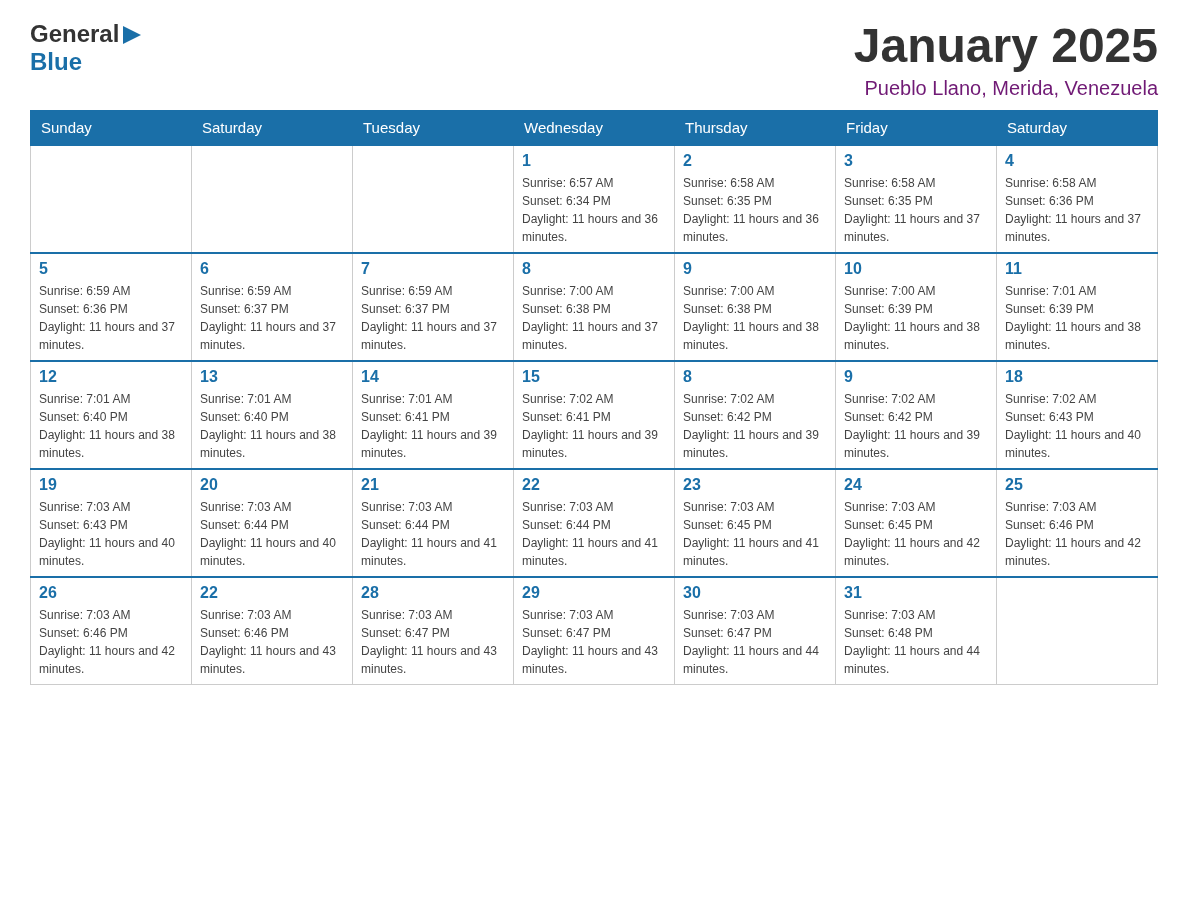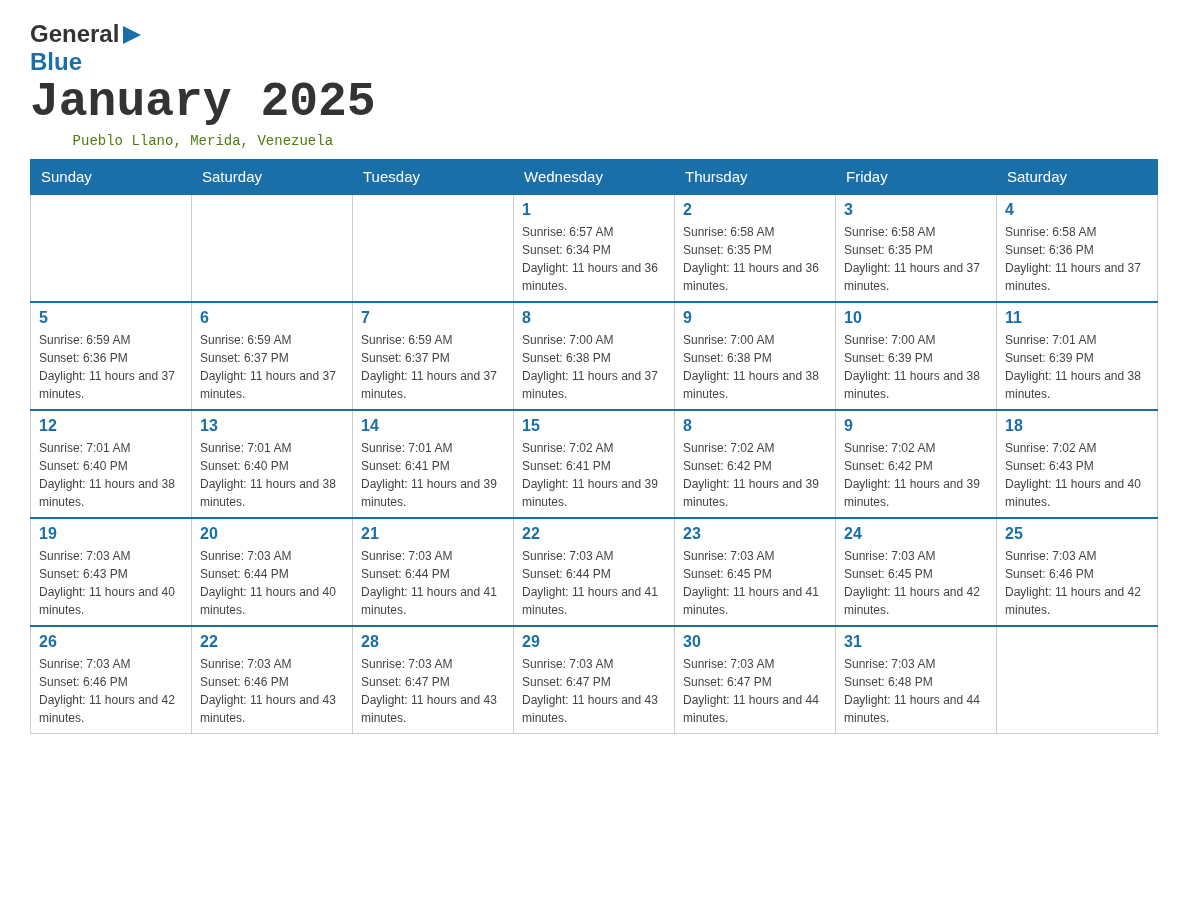--- a/index.html
+++ b/index.html
@@ -8,35 +8,33 @@
       background: #fff;
       width: 1188px;
       min-height: 918px;
       padding: 20px 30px;
     }
     .header {
       display: flex;
       justify-content: space-between;
       align-items: flex-start;
       margin-bottom: 10px;
-      flex-direction: column;
     }
     .title-section {
-      text-align: center;
-      font-family: Liberation Mono, monospace;
+      text-align: right;
     }
     .month-title {
       font-size: 48px;
       font-weight: bold;
       color: #333;
       line-height: 1.1;
     }
     .location {
-      font-size: 14px;
-      color: #4d7c0f;
+      font-size: 20px;
+      color: #701a75;
       margin-top: 4px;
     }
     table {
       width: 100%;
       border-collapse: collapse;
       margin-top: 2px;
     }
     th {
       background-color: #1a6fa8;
       color: white;

